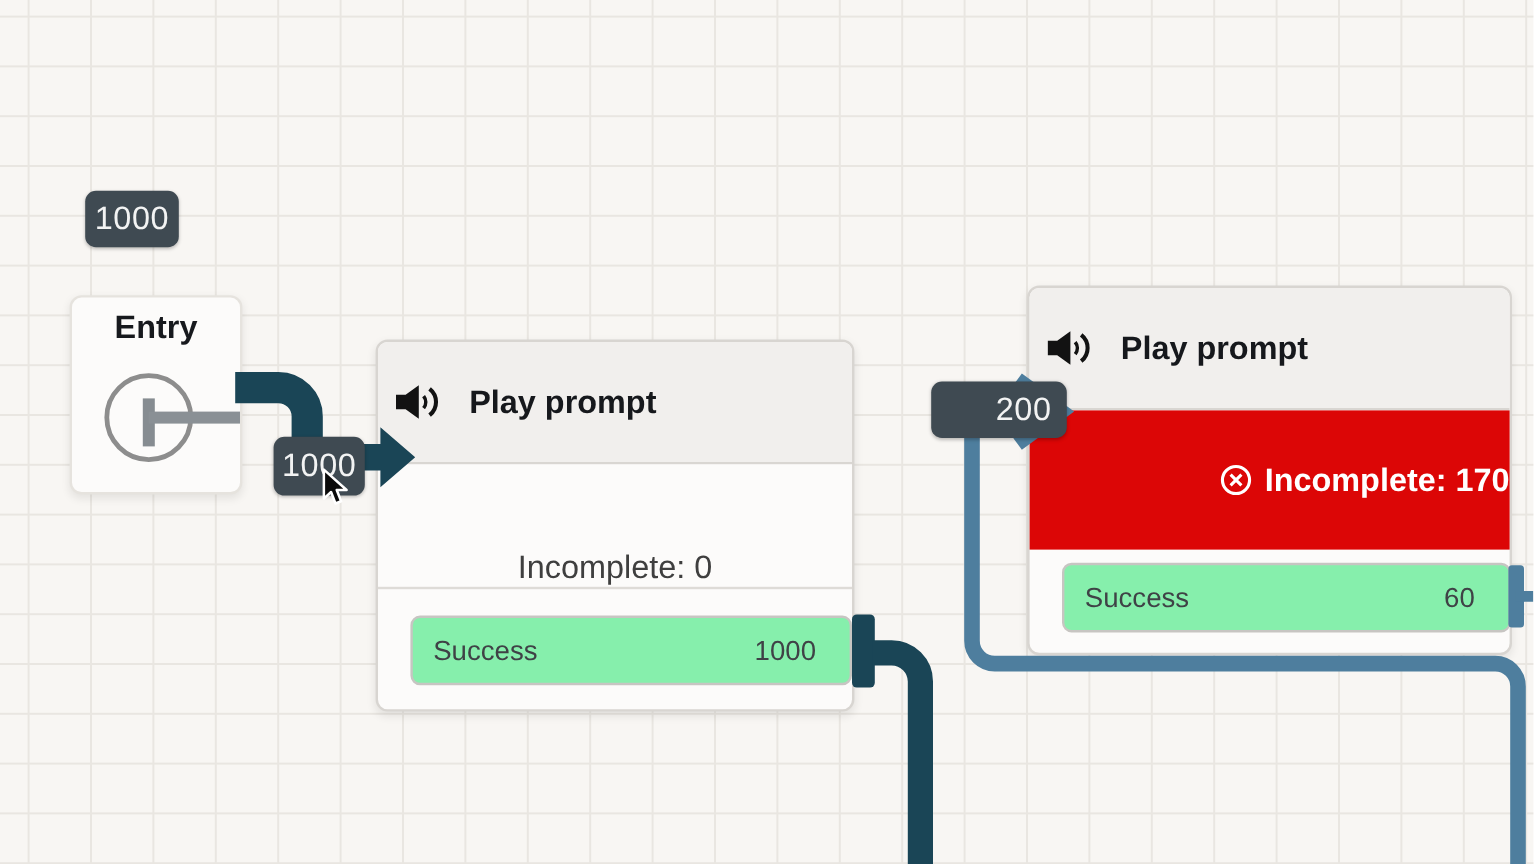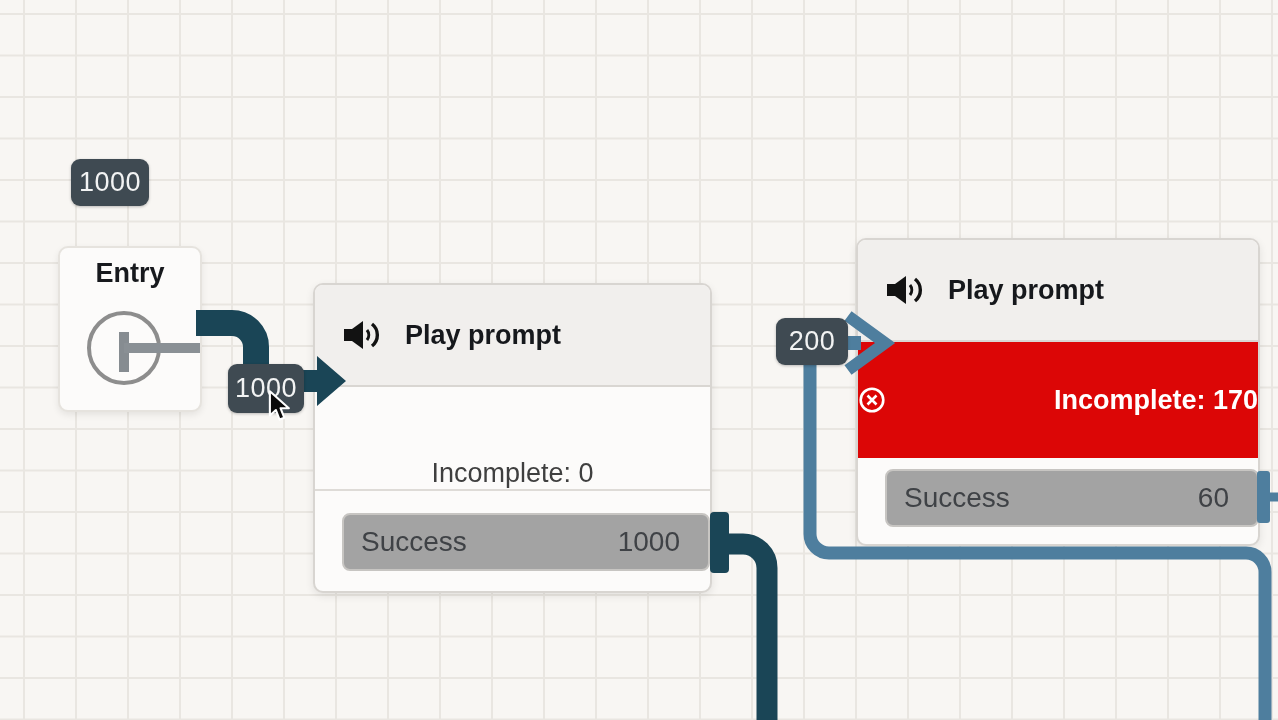--- a/index.html
+++ b/index.html
@@ -25,35 +25,35 @@
     border-radius:10px;box-shadow:0 3px 7px rgba(0,0,0,.08);z-index:10;margin-top:28px;
   }
   .entry-title{margin-top:10px;text-align:center;font-size:27px;font-weight:700;color:#17191d;}
   .node{
     position:absolute;background:#fcfbfa;border:2px solid #d8d5d1;
     border-radius:10px;box-shadow:0 3px 8px rgba(0,0,0,.09);z-index:10;
   }
   .node-header{
     height:100px;background:#f1efed;border-bottom:2px solid #d9d6d2;
     border-radius:8px 8px 0 0;display:flex;align-items:center;
-    padding-left:29px;gap:25px;
+    padding-left:15px;gap:25px;
   }
   .node-title{font-size:27px;font-weight:700;color:#16181c;}
   .status-row{
     height:102px;display:flex;align-items:flex-end;justify-content:center;
     font-size:27px;color:#3f3f3f;border-bottom:2px solid #dedbd7;
   }
   .error-banner{
     height:116px;background:#dc0606;display:flex;align-items:center;
-    justify-content:space-between;gap:10px;color:#ffffff;font-size:27px;font-weight:600;
+    justify-content:flex-end;gap:10px;color:#ffffff;font-size:27px;font-weight:600;
   }
   .branch-row{
-    position:absolute;background:#a3a3a3;border:2px solid #c7c5c2;border-radius:8px;
+    position:absolute;background:#86efac;border:2px solid #c7c5c2;border-radius:8px;
     display:flex;align-items:center;justify-content:space-between;
-    font-size:28px;color:#3f4246;padding:0 28px 0 17px;box-sizing:border-box;
+    font-size:23px;color:#3f4246;padding:0 28px 0 17px;box-sizing:border-box;
   }
   .wires{position:absolute;left:0;top:0;width:1278px;height:720px;z-index:20;pointer-events:none;}
   .cursor{position:absolute;z-index:50;}
 </style>
 </head>
 <body>
 
 <div class="stage">
 
   <div class="card" style="left:58px;top:218px;width:140px;height:162px;">
@@ -120,21 +120,21 @@
     <rect x="1257" y="471" width="13" height="52" rx="3" fill="#4e7e9e"></rect>
     <path d="M 1263 497 H 1278" fill="none" stroke="#4e7e9e" stroke-width="9"></path>
   </svg>
 
   <div class="badge" style="left:71px;top:159px;width:78px;height:47px;">
     <span>1000</span>
   </div>
   <div class="badge" style="left:228px;top:364px;width:76px;height:49px;">
     <span>1000</span>
   </div>
-  <div class="badge" style="left:776px;top:318px;width:72px;height:47px;">
+  <div class="badge" style="left:776px;top:318px;width:72px;height:47px;padding-left:41px;">
     <span>200</span>
   </div>
 
   <svg class="cursor" style="left:268px;top:390px;" width="26" height="34" viewBox="0 0 19 26">
     <path d="M1 1 V19.5 L5.6 15.3 L8.4 22.6 L12 21.2 L9.2 14 L15.5 14 Z" fill="#0a0a0a" stroke="#ffffff" stroke-width="1.6" stroke-linejoin="round"></path>
   </svg>
 
 </div>
 
 </body></html>

